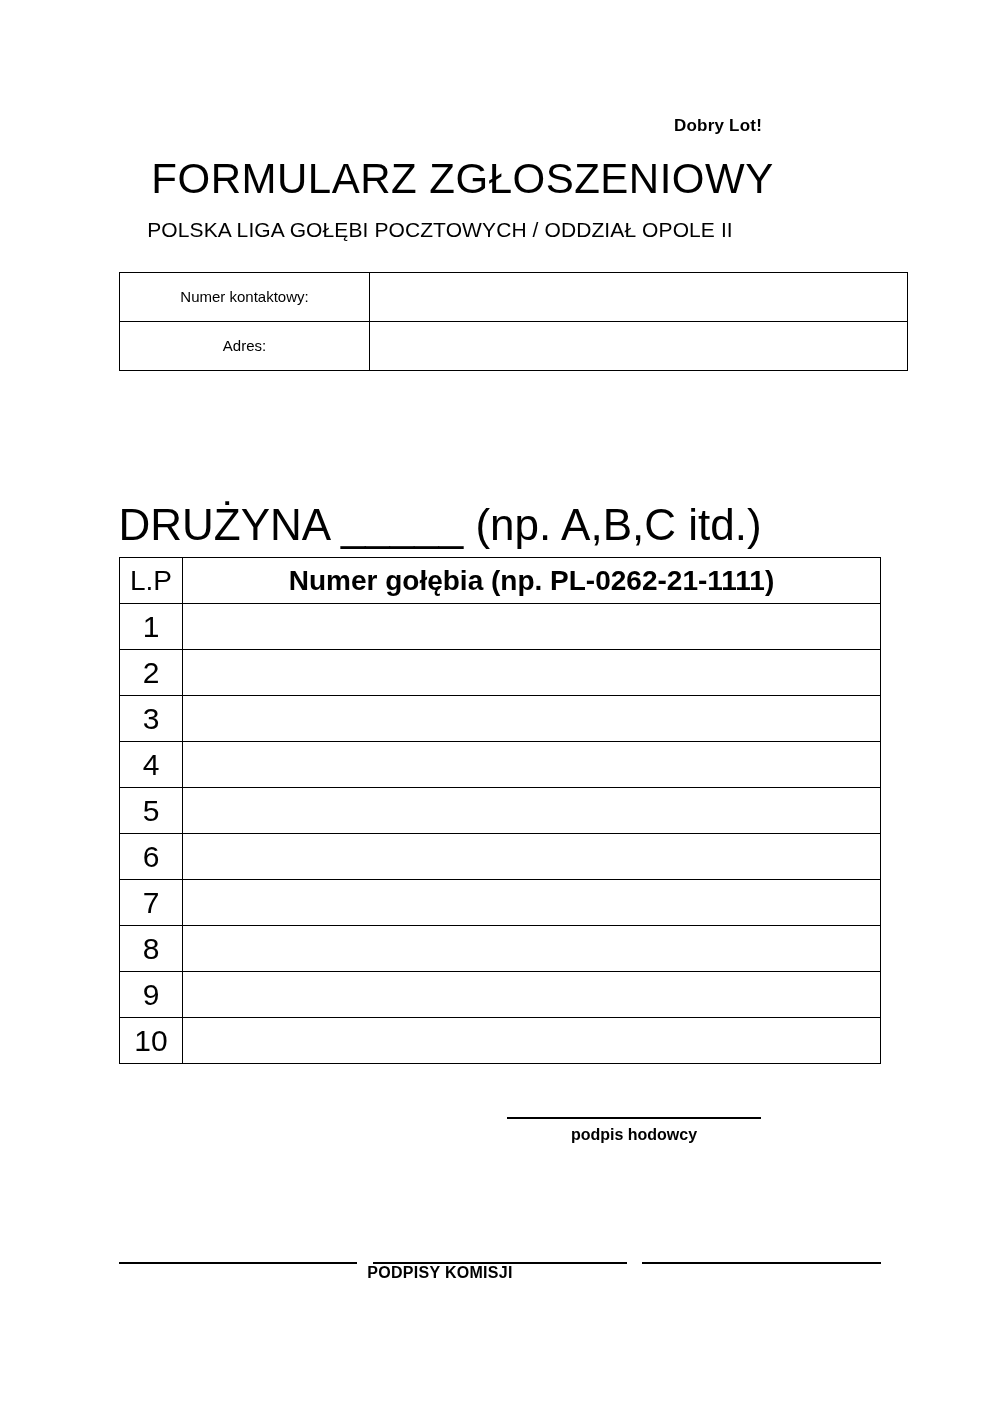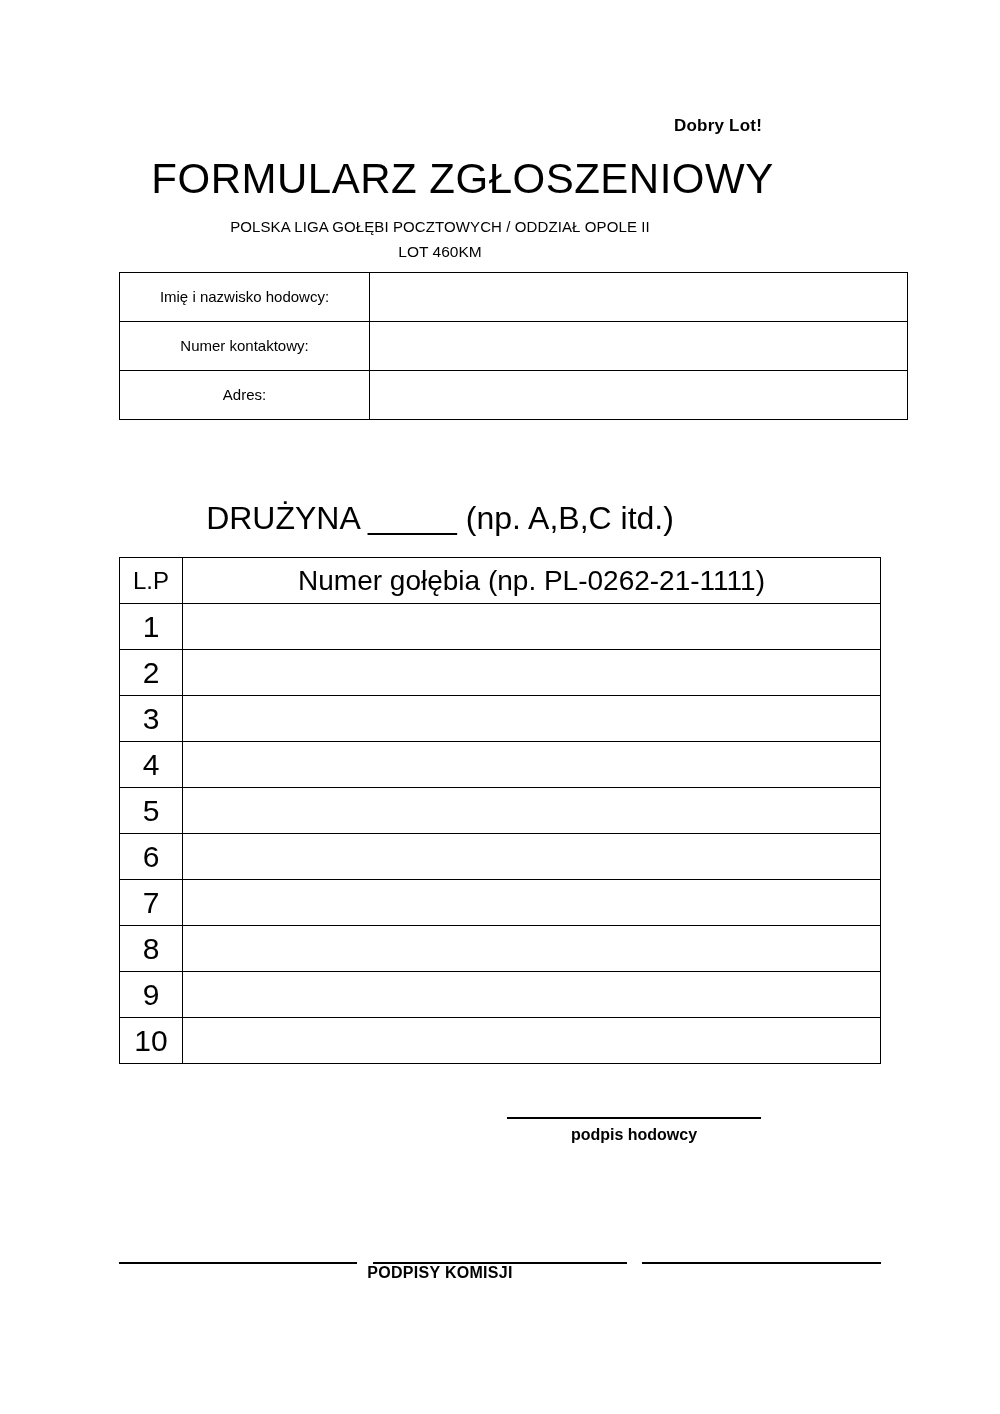--- a/index.html
+++ b/index.html
@@ -43,21 +43,21 @@
     font-size: 42px;
     font-weight: 400;
     letter-spacing: .5px;
     margin-left: 45px;
   }
   .subtitle-1 {
     position: absolute;
     left: 0; right: 0;
     top: 218px;
     text-align: center;
-    font-size: 15px;
+    font-size: 21px;
     letter-spacing: .1px;
   }
   .subtitle-2 {
     position: absolute;
     left: 0; right: 0;
     top: 243px;
     text-align: center;
     font-size: 15.5px;
   }
 
@@ -86,21 +86,21 @@
     width: 525px;
   }
   .info-table tr.tall td { height: 52px; }
 
   
   .team-heading {
     position: absolute;
     left: 0; right: 0;
     top: 500px;
     text-align: center;
-    font-size: 32px;
+    font-size: 44px;
     font-weight: 400;
     white-space: pre;
   }
 
   
   .pigeon-table {
     position: absolute;
     left: 119px;
     top: 557px;
     width: 762px;
@@ -111,25 +111,25 @@
     border: 1.5px solid #000;
     height: 45px;
     padding: 0;
   }
   .pigeon-table th.lp-head,
   .pigeon-table td.lp-cell {
     width: 62px;
     text-align: center;
     font-weight: 400;
   }
-  .pigeon-table th.lp-head { font-size: 24px; }
+  .pigeon-table th.lp-head { font-size: 28px; }
   .pigeon-table td.lp-cell { font-size: 30px; }
   .pigeon-table th.num-head {
     font-size: 28px;
-    font-weight: 400;
+    font-weight: 700;
     text-align: center;
   }
   .pigeon-table td.num-cell { width: 700px; }
 
   
   .sig-line {
     position: absolute;
     border-bottom: 2px solid #000;
     height: 0;
   }
@@ -164,28 +164,23 @@
 </style>
 </head>
 <body>
 
 <div class="page">
 
   <div class="slogan">Dobry Lot!</div>
 
   <div class="doc-title">FORMULARZ ZGŁOSZENIOWY</div>
   <div class="subtitle-1">POLSKA LIGA GOŁĘBI POCZTOWYCH / ODDZIAŁ OPOLE II</div>
-  <div class="subtitle-2">LOT 460KM</div>
 
   <table class="info-table">
     <tbody>
-      <tr>
-        <td class="label">Imię i nazwisko hodowcy:</td>
-        <td class="value"></td>
-      </tr>
       <tr>
         <td class="label">Numer kontaktowy:</td>
         <td class="value"></td>
       </tr>
       <tr>
         <td class="label">Adres:</td>
         <td class="value"></td>
       </tr>
     </tbody>
   </table>

